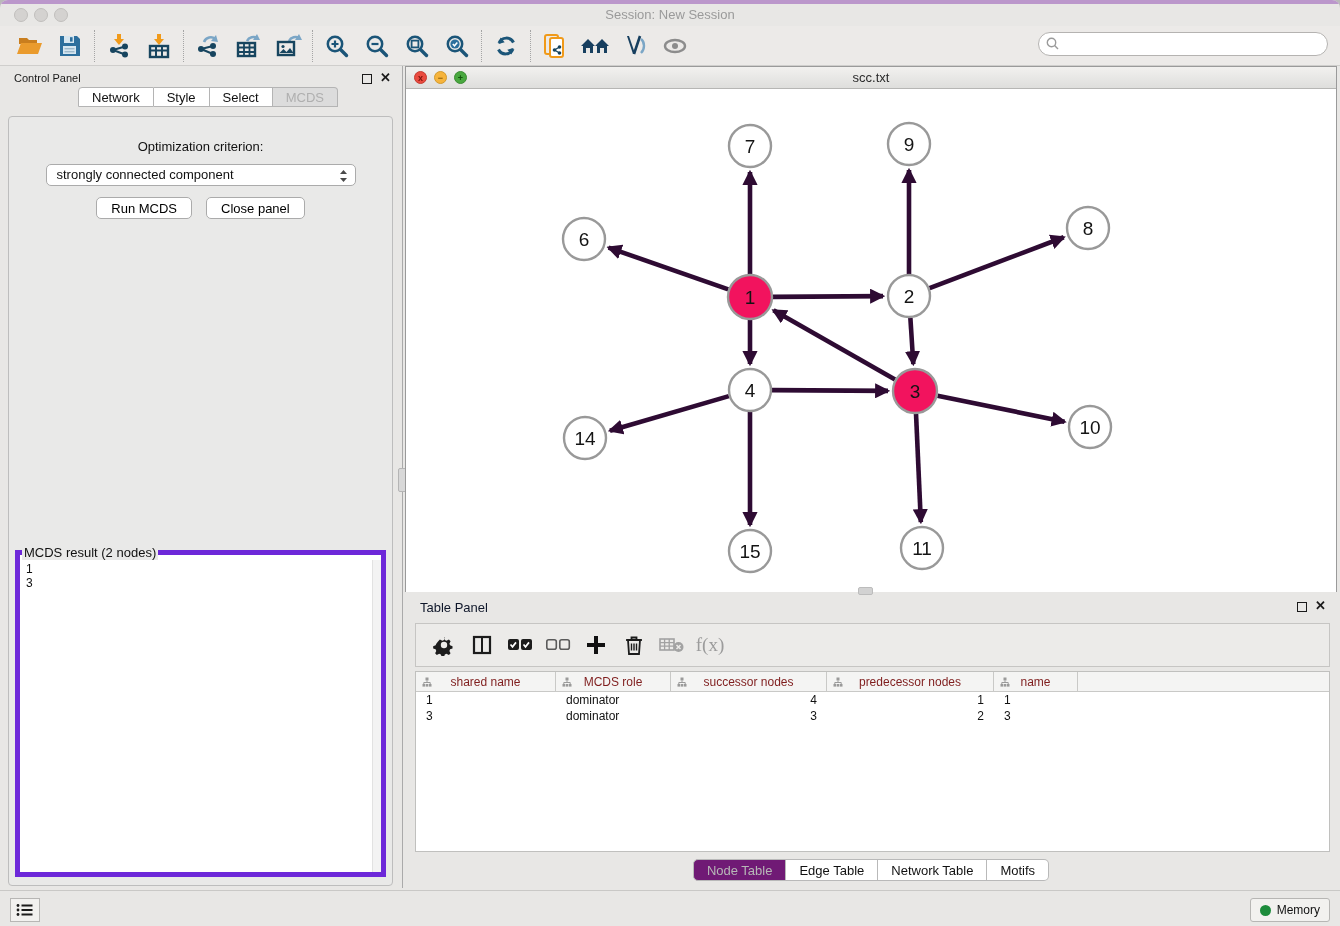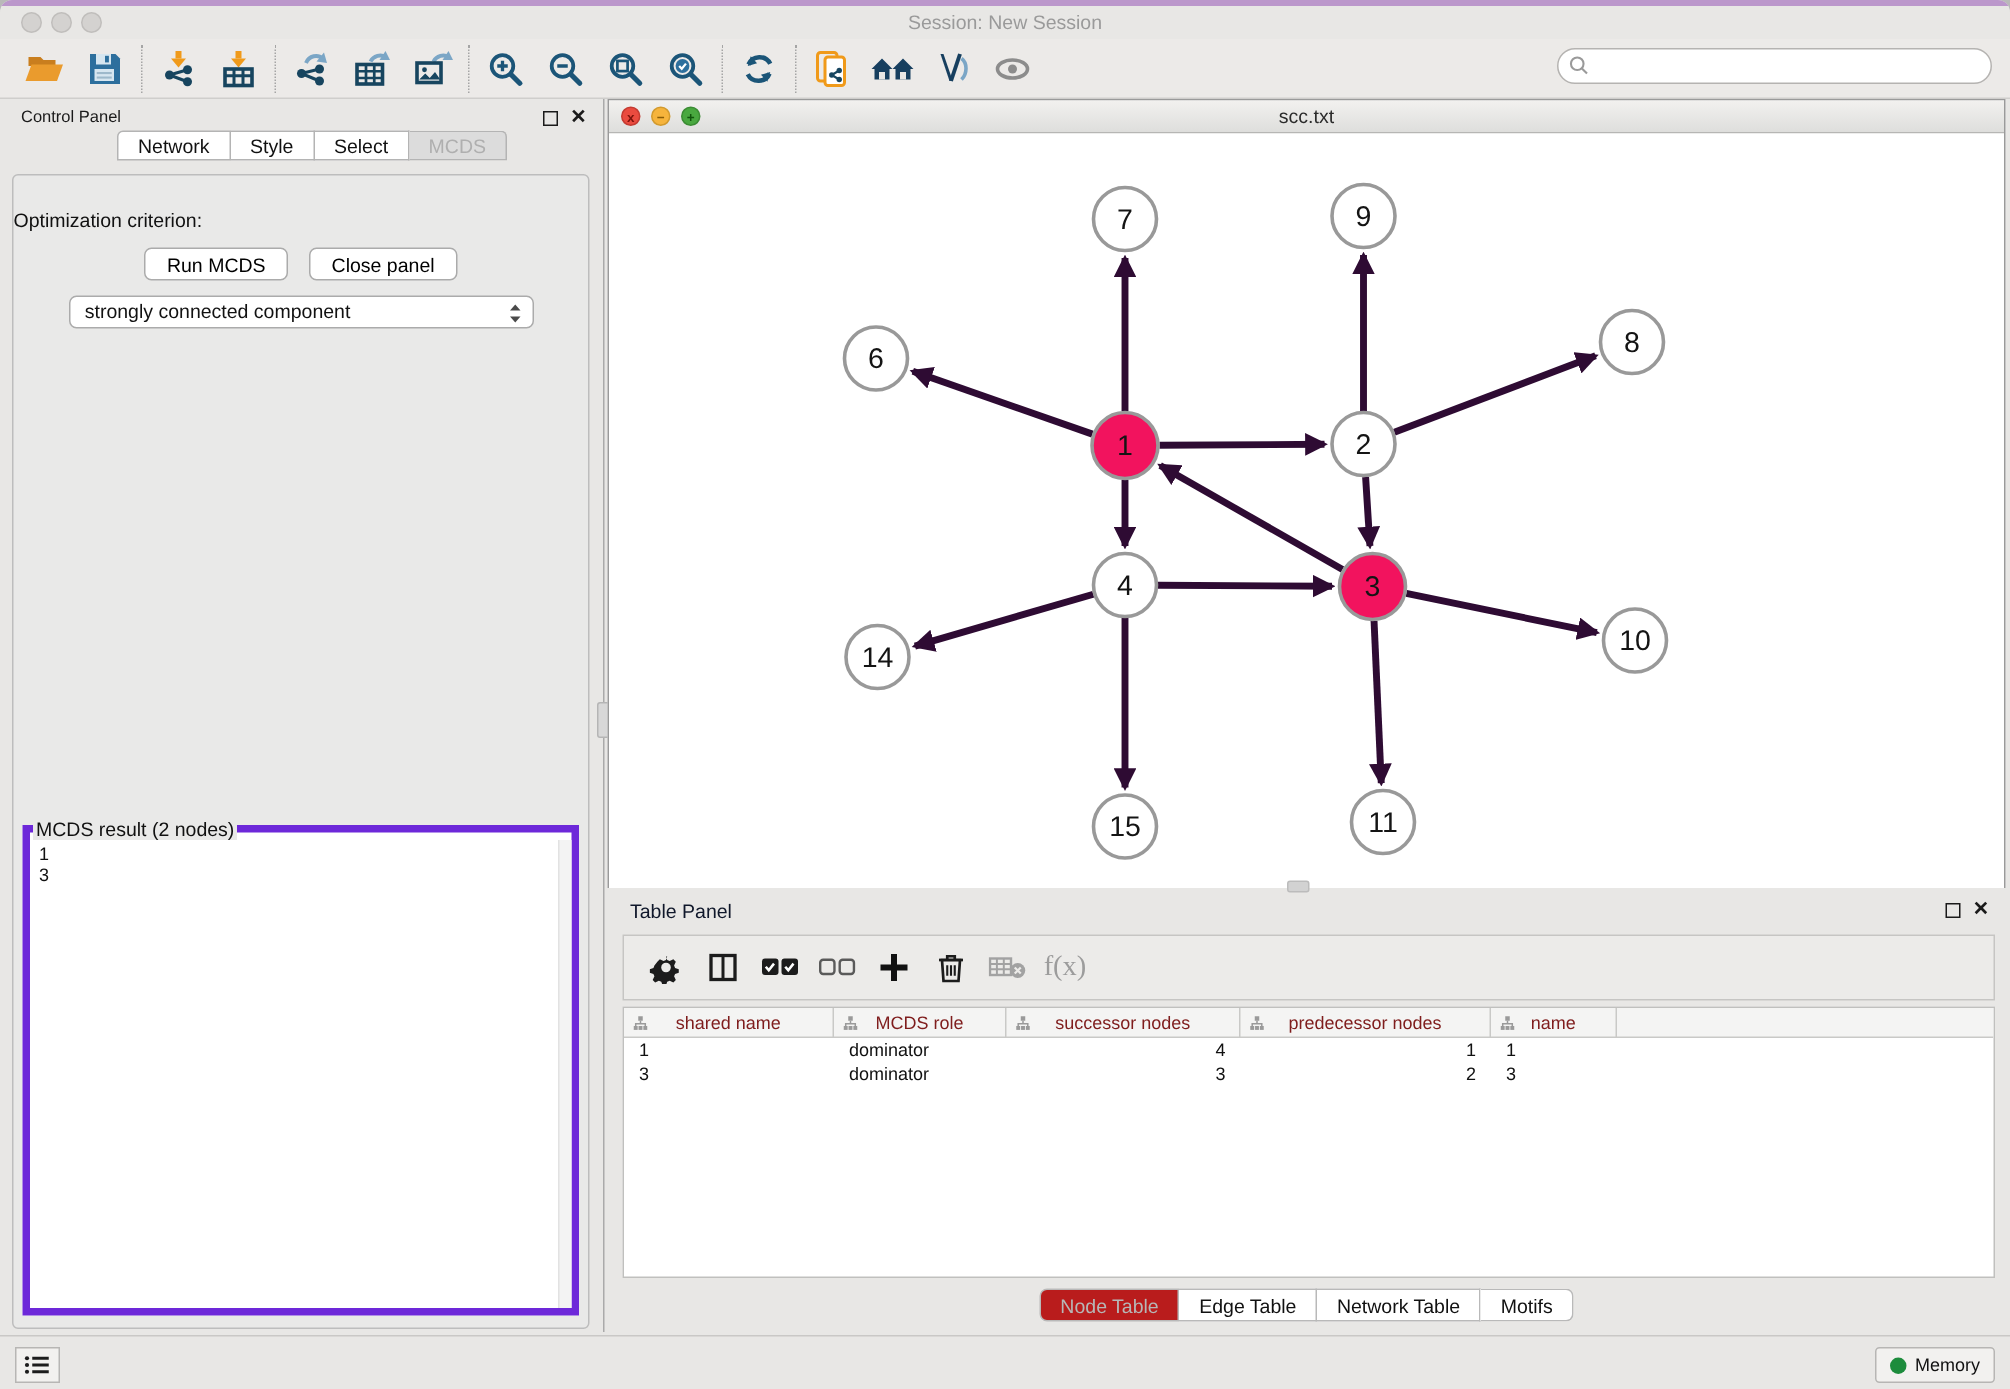--- a/index.html
+++ b/index.html
@@ -41,21 +41,21 @@
   .panel-close { position:absolute; top:4px; font-size:13px; font-weight:bold;
     color:#1a1a1a; cursor:pointer; }
   #cp-tabs { position:absolute; top:21px; left:78px; display:flex; }
   .cp-tab { height:20px; padding:2px 13px; font-size:13px; background:#fff;
     border:1px solid #b4b4b4; border-left-width:0; cursor:pointer; color:#111; }
   .cp-tab:first-child { border-left-width:1px; border-radius:4px 0 0 0; }
   .cp-tab:last-child { border-radius:0 4px 0 0; }
   .cp-tab.active { background:#dcdcdc; color:#afafaf; cursor:default; }
   #cp-box { position:absolute; left:8px; right:8px; top:50px; bottom:2px;
     background:#e9e9e8; border:1px solid #bdbdbd; border-radius:4px; }
-  #opt-label { margin-top:22px; text-align:left; font-size:13px; color:#111; }
+  #opt-label { margin-top:22px; text-align:center; font-size:13px; color:#111; }
   #criterion-select { position:relative; margin:10px auto 0 auto; width:310px; height:22px;
     background:#fff; border:1px solid #ababab; border-radius:5px;
     font-size:13px; line-height:20px; padding-left:10px; color:#111; cursor:pointer; }
   #criterion-select svg { position:absolute; right:6px; top:3px; }
   #cp-buttons { margin-top:11px; display:flex; justify-content:center; gap:14px; }
   .cp-btn { height:22px; padding:0 14px; background:#fff; border:1px solid #ababab;
     border-radius:5px; font-size:13px; font-family:"Liberation Sans",sans-serif; cursor:pointer; }
   #mcds-fieldset { position:absolute; left:6px; right:6px; top:428px; bottom:8px;
     border:5px solid #6d28d9; background:#fff; }
   #mcds-fieldset legend { margin-left:2px; padding:0 2px; font-size:13px;
@@ -111,21 +111,21 @@
   .tr-row { display:flex; height:16px; }
   .td-cell { font-size:12px; color:#111; height:16px; line-height:16px;
     padding:0 10px; white-space:nowrap; overflow:hidden; }
   .td-cell.right { text-align:right; }
   #tp-tabs { position:absolute; left:0; right:0; bottom:7px; display:flex;
     justify-content:center; }
   .tp-tab { height:22px; padding:3px 13px; font-size:13px; background:#fff;
     border:1px solid #b9b9b9; border-left-width:0; cursor:pointer; color:#111; }
   .tp-tab:first-child { border-left-width:1px; border-radius:5px 0 0 5px; }
   .tp-tab:last-child { border-radius:0 5px 5px 0; }
-  .tp-tab.active { background:#b91c1c; color:#b7b7b7; cursor:default; }
+  .tp-tab.active { background:#701a75; color:#b7b7b7; cursor:default; }
 
   
   #statusbar { position:absolute; left:0; right:0; bottom:0; height:36px;
     border-top:1px solid #c9c8c6; background:#e8e7e5; }
   #list-btn { position:absolute; left:10px; top:7px; width:30px; height:24px;
     background:#f2f1ef; border:1px solid #b7b6b4; display:flex; align-items:center;
     justify-content:center; cursor:pointer; }
   #memory-btn { position:absolute; right:10px; top:7px; height:24px; padding:0 9px;
     background:#f2f1ef; border:1px solid #b7b6b4; border-radius:3px;
     display:flex; align-items:center; gap:6px; font-size:12px; color:#111; cursor:pointer; }
@@ -295,30 +295,30 @@
       <span class="panel-close" style="right:10px">✕</span>
     </div>
     <div id="cp-tabs">
       <span class="cp-tab">Network</span>
       <span class="cp-tab">Style</span>
       <span class="cp-tab">Select</span>
       <span class="cp-tab active">MCDS</span>
     </div>
     <div id="cp-box">
       <div id="opt-label">Optimization criterion:</div>
-      <div id="cp-buttons">
-        <button class="cp-btn">Run MCDS</button>
-        <button class="cp-btn">Close panel</button>
-      </div>
       <div id="criterion-select">
         <span>strongly connected component</span>
         <svg width="11" height="16" viewBox="0 0 11 16">
             <path d="M2 6l3.5-4L9 6z" fill="#4a4a4a"></path>
             <path d="M2 10l3.5 4L9 10z" fill="#4a4a4a"></path>
           </svg>
+      </div>
+      <div id="cp-buttons">
+        <button class="cp-btn">Run MCDS</button>
+        <button class="cp-btn">Close panel</button>
       </div>
       <fieldset id="mcds-fieldset">
         <legend>MCDS result (2 nodes)</legend>
         <div id="mcds-text">1
 3</div>
         <div id="mcds-scroll"></div>
       </fieldset>
     </div>
   </div>
 

